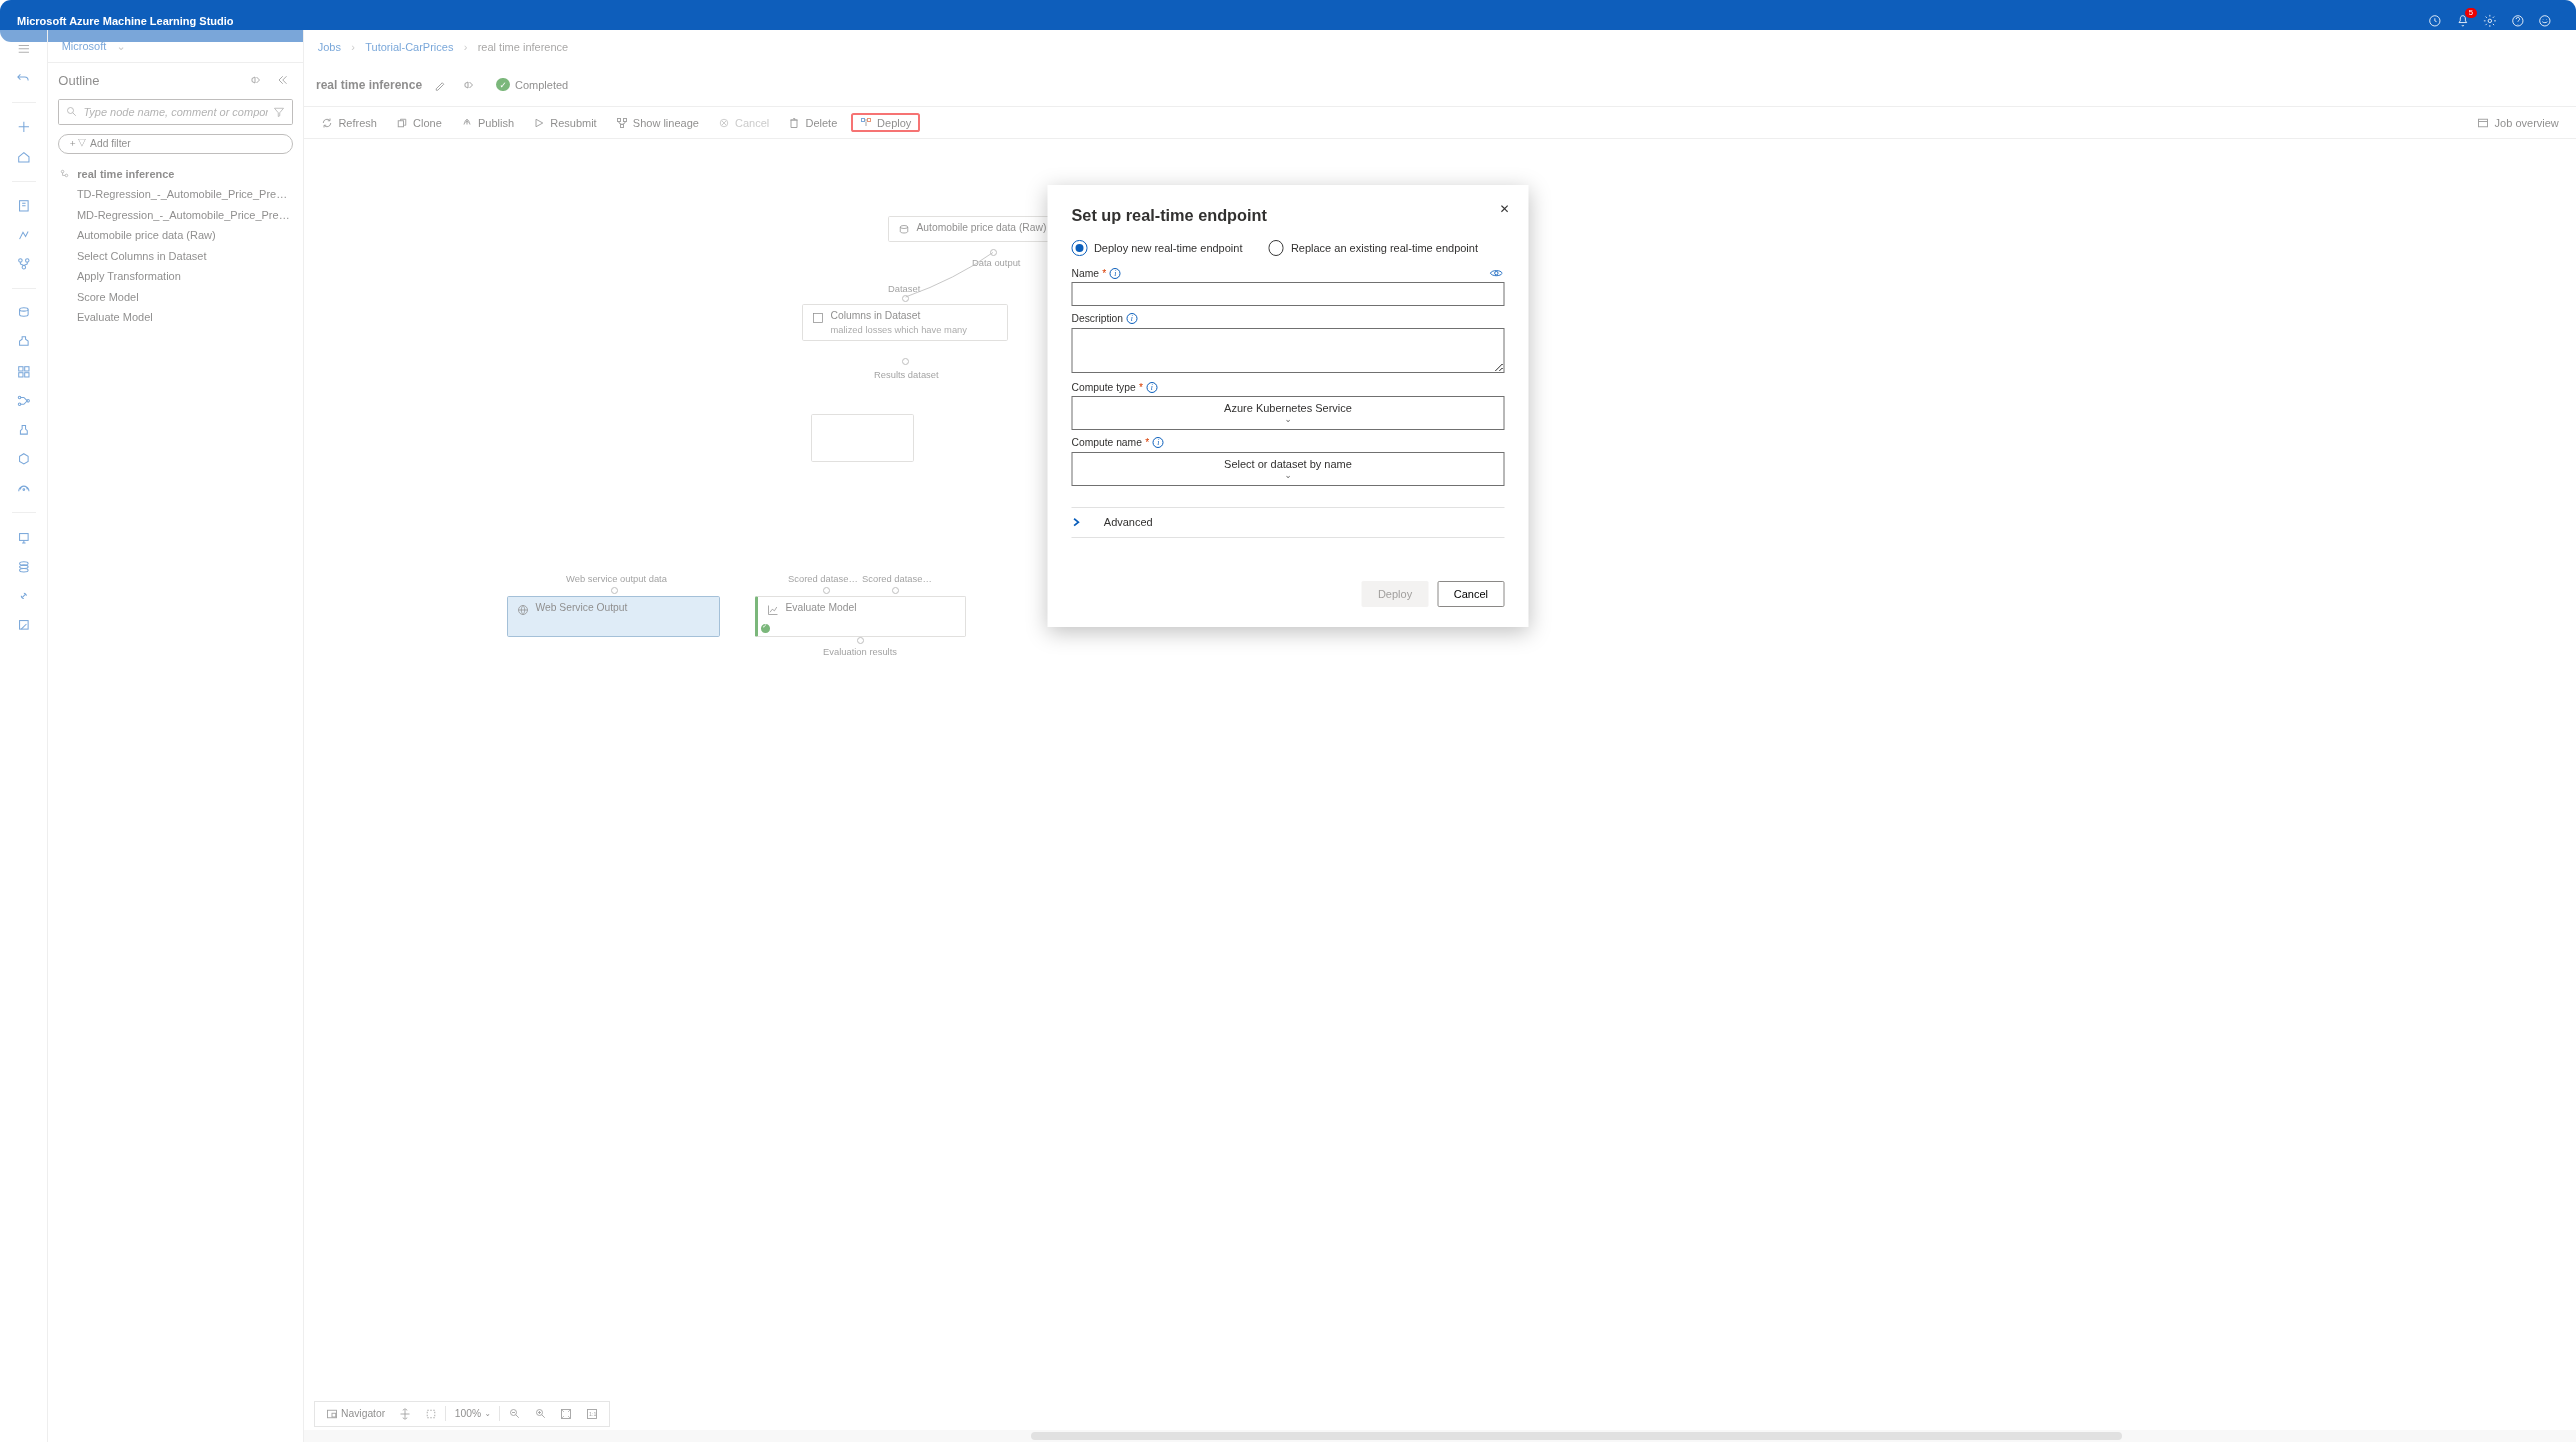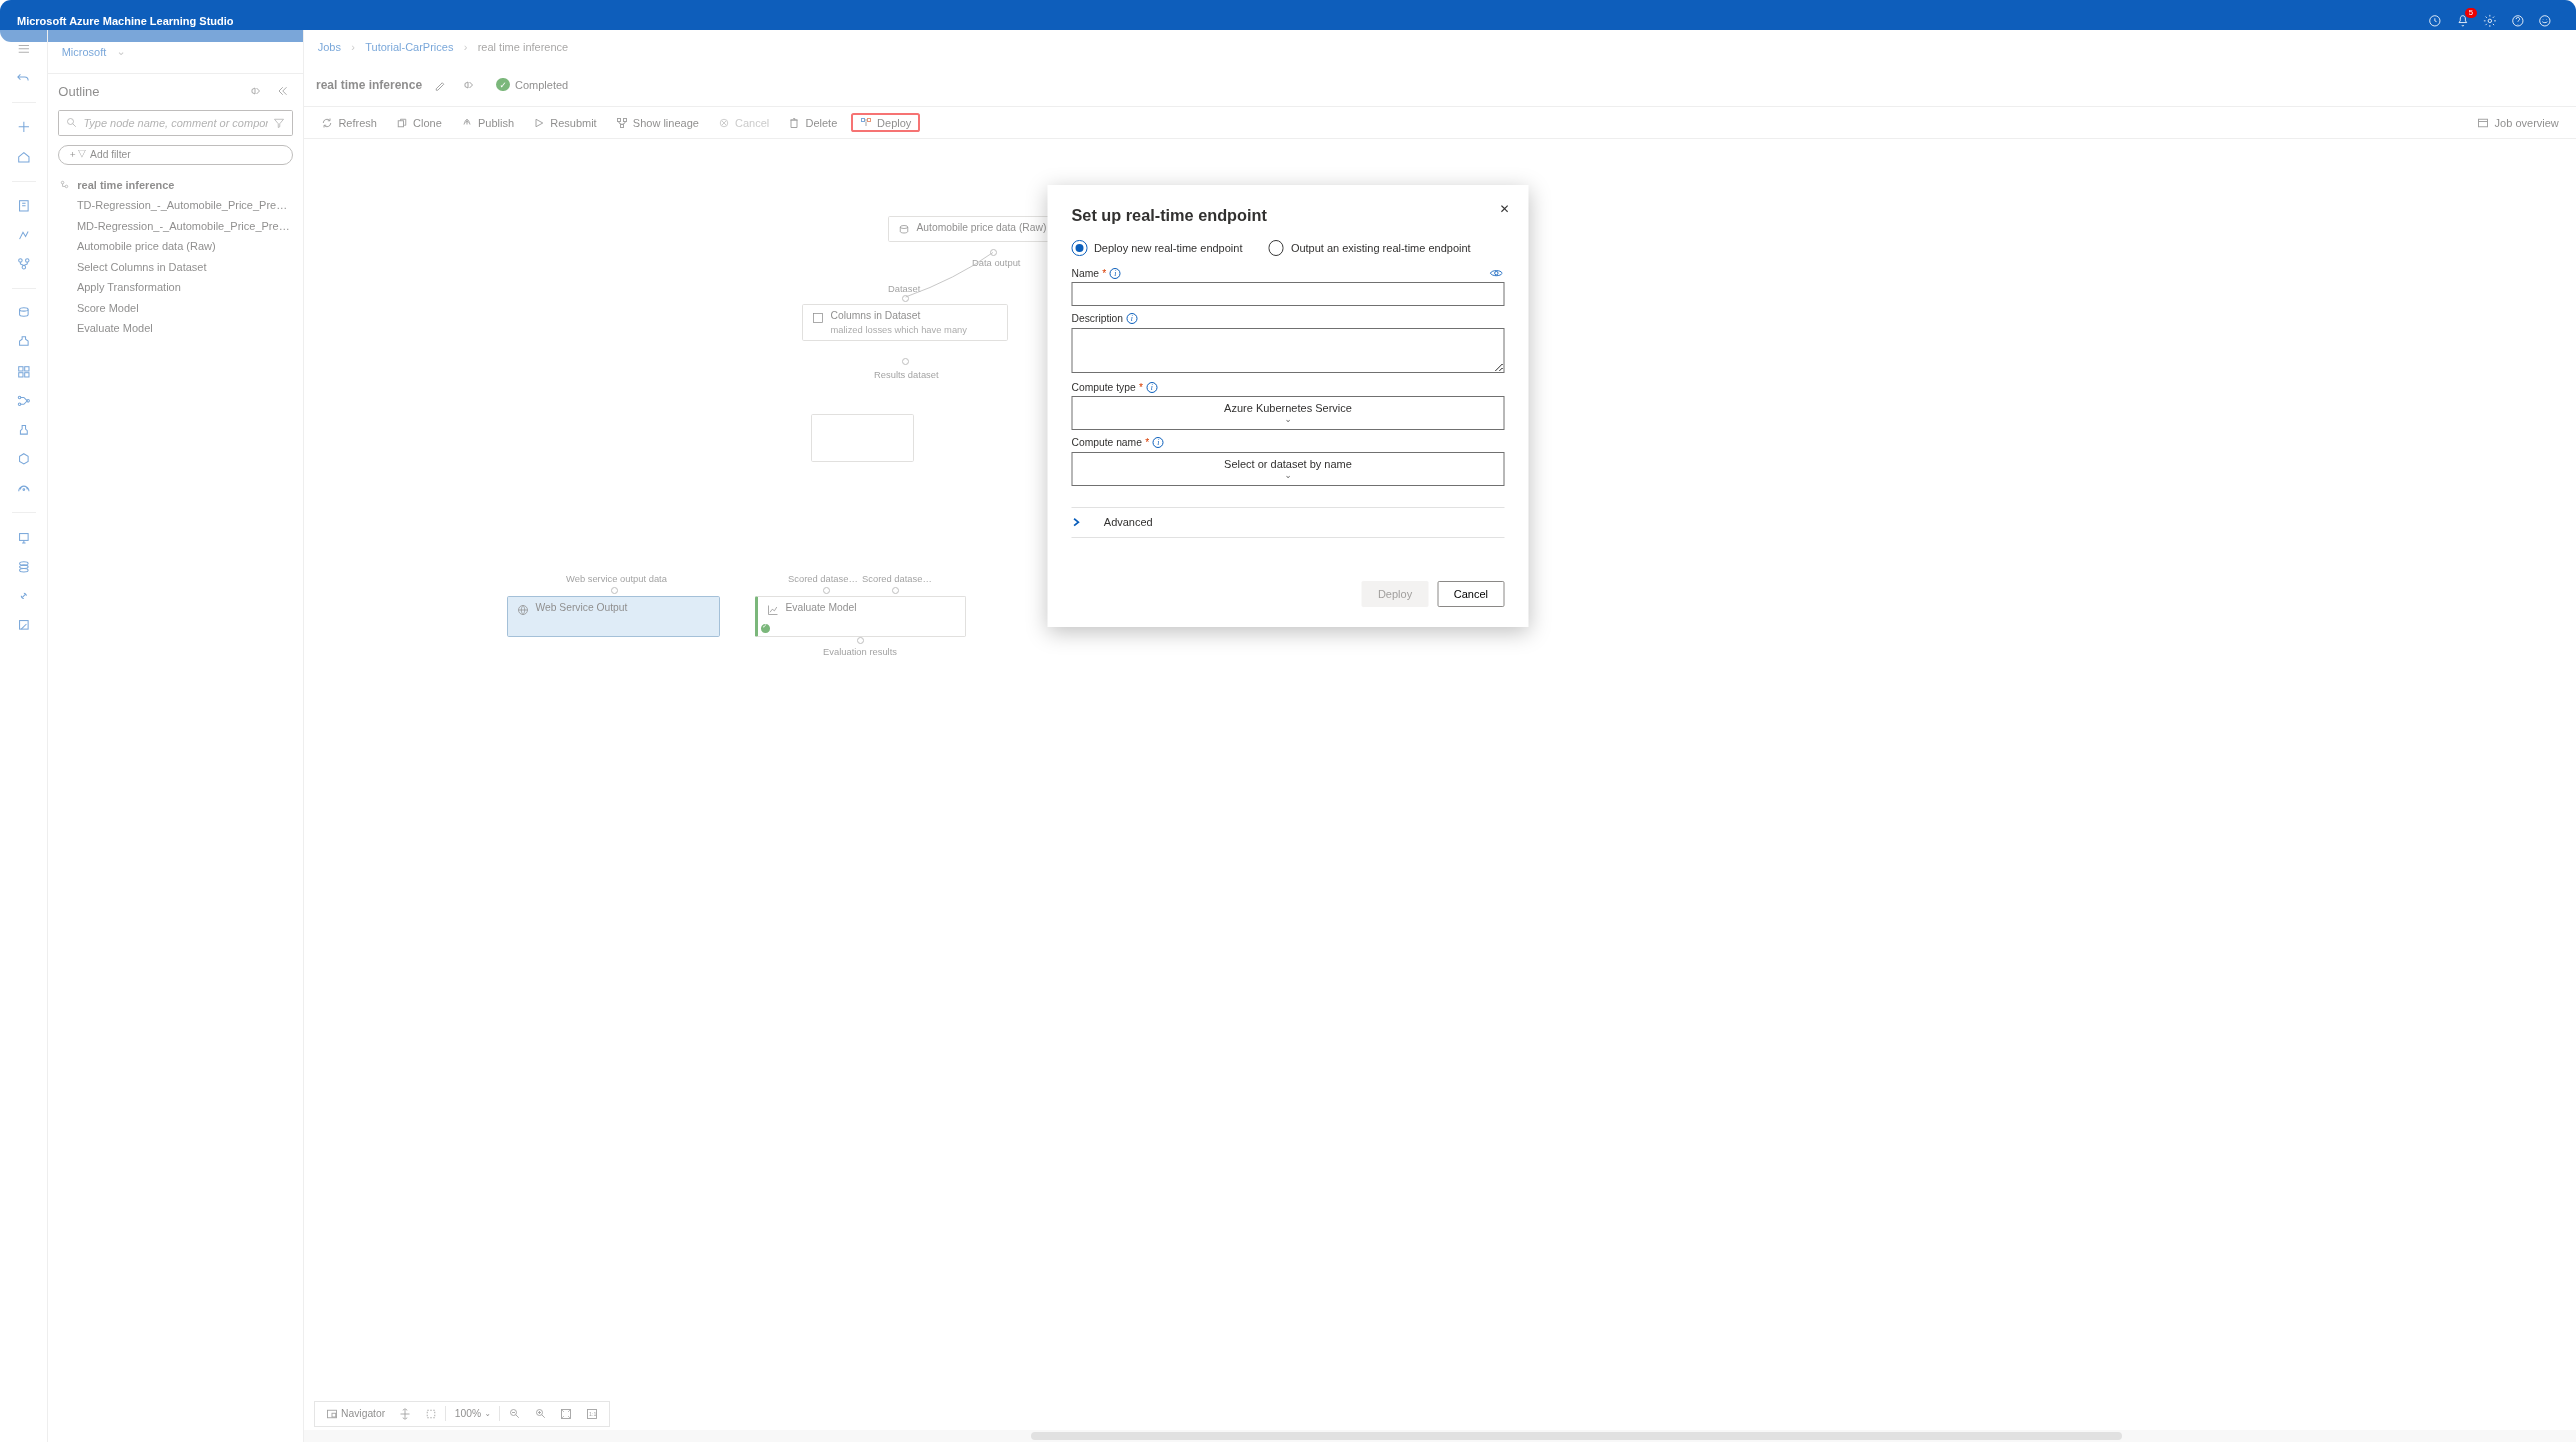--- a/index.html
+++ b/index.html
@@ -14,21 +14,21 @@
 
 .app-body { position: absolute; top: 30px; left: 0; right: 0; bottom: 0; display: flex; }
 .scrim { position: absolute; inset: 0; background: rgba(255,255,255,0.45); z-index: 10; pointer-events: none; }
 .leftrail { width: 48px; border-right: 0.9px solid #e1e1e1; display: flex; flex-direction: column; align-items: center; padding-top: 6.9px; gap: 5.2px; }
 .leftrail .ri { width: 31px; height: 24px; display: flex; align-items: center; justify-content: center; cursor: pointer; }
 .leftrail .ri svg { width: 13.7px; height: 13.7px; stroke: #0a5ebb; fill: none; stroke-width: 1.2; }
 .leftrail .ri.gray svg { stroke: #707070; }
 .leftrail .sep { width: 24px; border-top: 0.9px solid #e1e1e1; margin: 6.9px 0; }
 
 .midpane { width: 256px; border-right: 0.9px solid #e1e1e1; display: flex; flex-direction: column; }
-.crumbs { height: 44px; border-bottom: 0.9px solid #e1e1e1; display: flex; align-items: center; padding: 0 13.7px; font-size: 11px; gap: 10.3px; color: #605e5c; }
+.crumbs { height: 33px; border-bottom: 0.9px solid #e1e1e1; display: flex; align-items: center; padding: 0 13.7px; font-size: 11px; gap: 10.3px; color: #605e5c; }
 .crumbs a { color: #0a5ebb; cursor: pointer; }
 .crumbs .chev { color: #a0a0a0; }
 .crumbs.main { border-bottom: none; height: 33px; }
 
 .outline-head { display: flex; align-items: center; padding: 6.9px 10.3px 3.4px; gap: 6.9px; }
 .outline-head .t { font-size: 13px; flex: 1; }
 .outline-head .ic { width: 20.6px; height: 20.6px; display: flex; align-items: center; justify-content: center; cursor: pointer; }
 .outline-head .ic svg { width: 12px; height: 12px; stroke: #555; fill: none; stroke-width: 1.2; }
 
 .searchbox { margin: 5.2px 10.3px; border: 0.9px solid #8a8886; border-radius: 1.7px; height: 26px; display: flex; align-items: center; padding: 0 6.9px; gap: 5.2px; }
@@ -525,21 +525,21 @@
   <div class="modal">
     <h2>Set up real-time endpoint</h2>
     <span class="close"></span>
     <div class="radio-row">
       <div class="radio">
           <span class="r sel"></span>
           <span>Deploy new real-time endpoint</span>
         </div>
       <div class="radio">
           <span class="r"></span>
-          <span>Output an existing real-time endpoint</span>
+          <span>Replace an existing real-time endpoint</span>
         </div>
     </div>
     <div class="name-row">
       <div class="lbl">
           <span>Name</span> 
           <span class="req">*</span> 
           <span class="info">i</span>
         <span class="eye"><svg viewBox="0 0 16 12">
               <path d="M1 6c2-4 12-4 14 0-2 4-12 4-14 0z"></path>
               <circle cx="8" cy="6" r="2"></circle>

